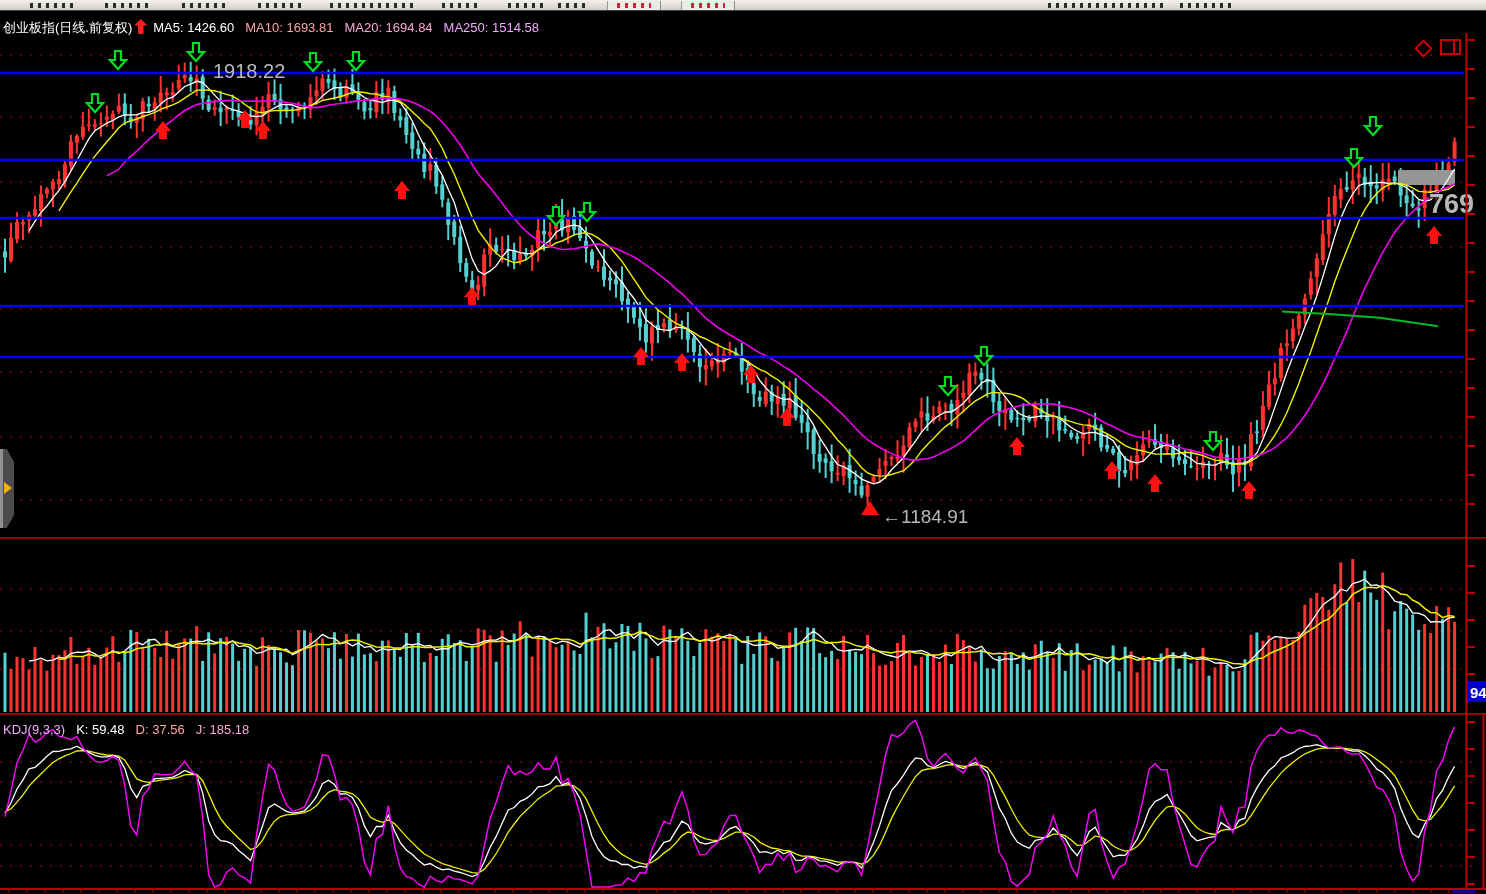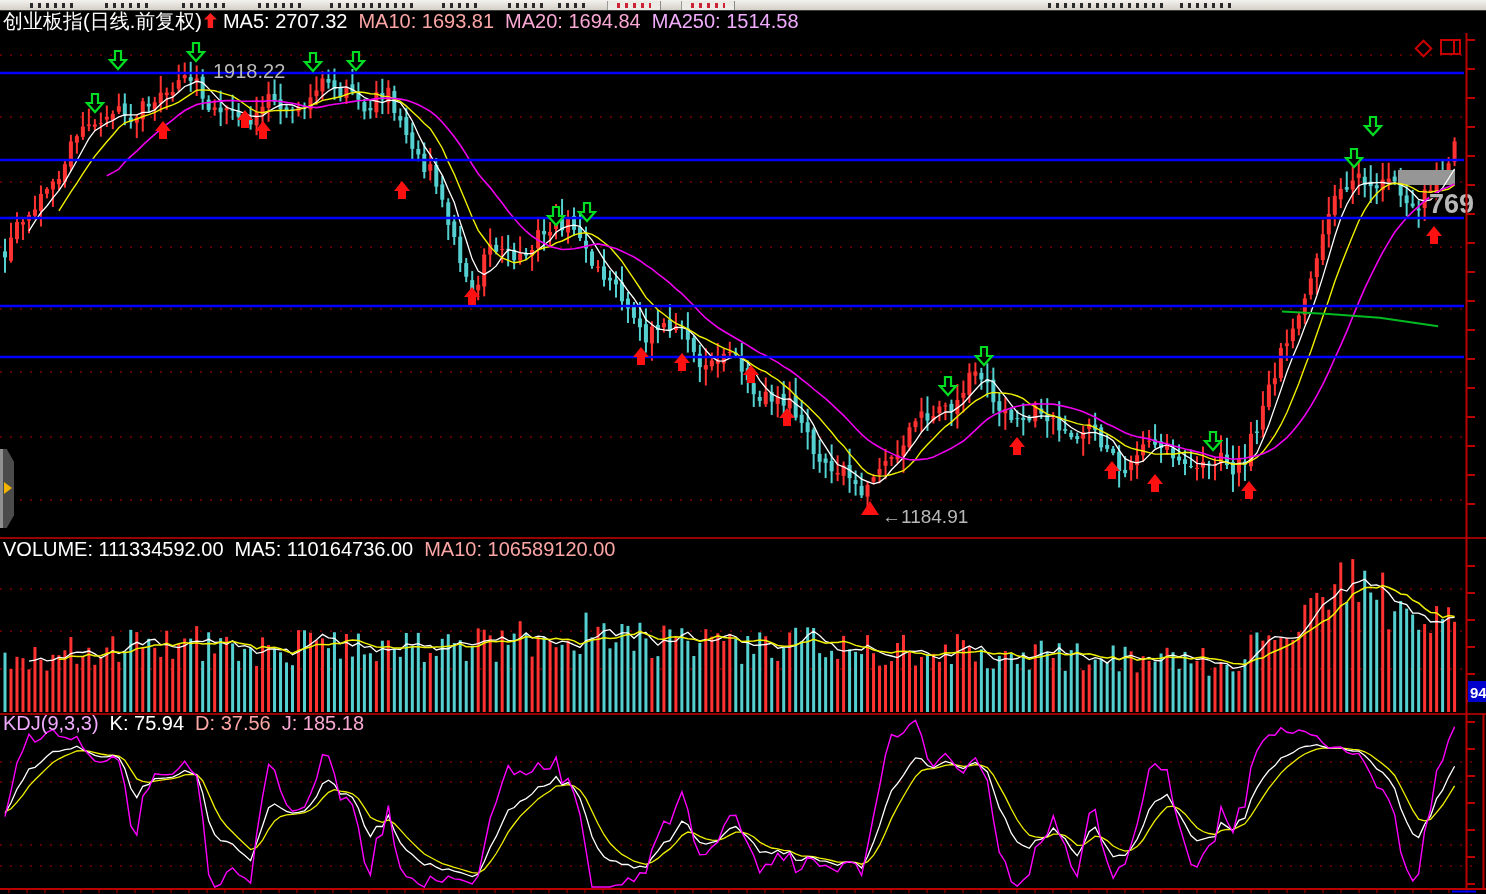--- a/index.html
+++ b/index.html
@@ -8,21 +8,21 @@
   
   .menubar{position:absolute;top:0;left:0;width:1486px;height:10px;
            background:linear-gradient(#f4f2ee,#d4d0c8);border-bottom:1px solid #3c3c3c;}
   .frag{position:absolute;bottom:2px;height:5px;
         background:repeating-linear-gradient(90deg,#2b2b2b 0 3px,rgba(0,0,0,0) 3px 8px);}
   .frag.red{background:repeating-linear-gradient(90deg,#cc2233 0 3px,rgba(0,0,0,0) 3px 8px);}
   .btnfrag{position:absolute;bottom:0;height:9px;background:#eceae5;
            border-left:1px solid #9a9a9a;border-right:1px solid #8a8a8a;}
   
   .hdr{position:absolute;display:flex;white-space:nowrap;
-       font-size:20px;line-height:17px;z-index:5;}
+       font-size:13px;line-height:17px;z-index:5;margin-top:6px;}
   .hdr span{margin-right:11px;}
   .c-w{color:#ffffff}.c-y{color:#fca5a5}.c-m{color:#f9a8d4}.c-g{color:#f0abfc}.c-gr{color:#f0abfc}
   .uparrow-icon{width:13px;height:15px;margin:0 9px 0 2px;background:#ff1f1f;
       clip-path:polygon(50% 0,100% 44%,71% 44%,71% 100%,29% 100%,29% 44%,0 44%);}
   
   .handle{position:absolute;left:0;top:449px;width:14px;height:79px;cursor:pointer;z-index:6;
       background:linear-gradient(90deg,#909090 0 3px,#4b4b4b 3px);
       clip-path:polygon(0 0,48% 0,100% 16%,100% 84%,48% 100%,0 100%);}
   .handle .tri{position:absolute;left:4px;top:33px;width:0;height:0;
       border-left:8px solid #f0b400;border-top:6px solid transparent;border-bottom:6px solid transparent;}
@@ -990,35 +990,30 @@
       </g>
       <g>
         <rect x="1468" y="681" width="18" height="21" fill="#0000cc"></rect>
         <text x="1470" y="698" fill="#fff" font-size="15" font-weight="bold">94</text>
       </g>
     </svg>
 
   <div class="hdr" style="top:13px;left:3px">
     <span class="c-w" style="margin-right:0">创业板指(日线.前复权)</span>
     <span class="uparrow-icon" style="margin-right:6px"></span>
-    <span class="c-w">MA5: 2707.32</span>
+    <span class="c-w">MA5: 1426.60</span>
     <span class="c-y">MA10: 1693.81</span>
     <span class="c-m">MA20: 1694.84</span>
     <span class="c-g">MA250: 1514.58</span>
   </div>
 
-  <div class="hdr" style="top:541px;left:3px">
-    <span class="c-w">VOLUME: 111334592.00</span>
-    <span class="c-w">MA5: 110164736.00</span>
-    <span class="c-y">MA10: 106589120.00</span>
-  </div>
 
   <div class="hdr" style="top:715px;left:3px">
     <span class="c-gr">KDJ(9,3,3)</span>
-    <span class="c-w">K: 75.94</span>
+    <span class="c-w">K: 59.48</span>
     <span class="c-y">D: 37.56</span>
     <span class="c-m">J: 185.18</span>
   </div>
 
   <div class="diamond-icon"></div>
   <div class="split-icon">
       <span class="bar"></span>
     </div>
 
   <div class="handle">

